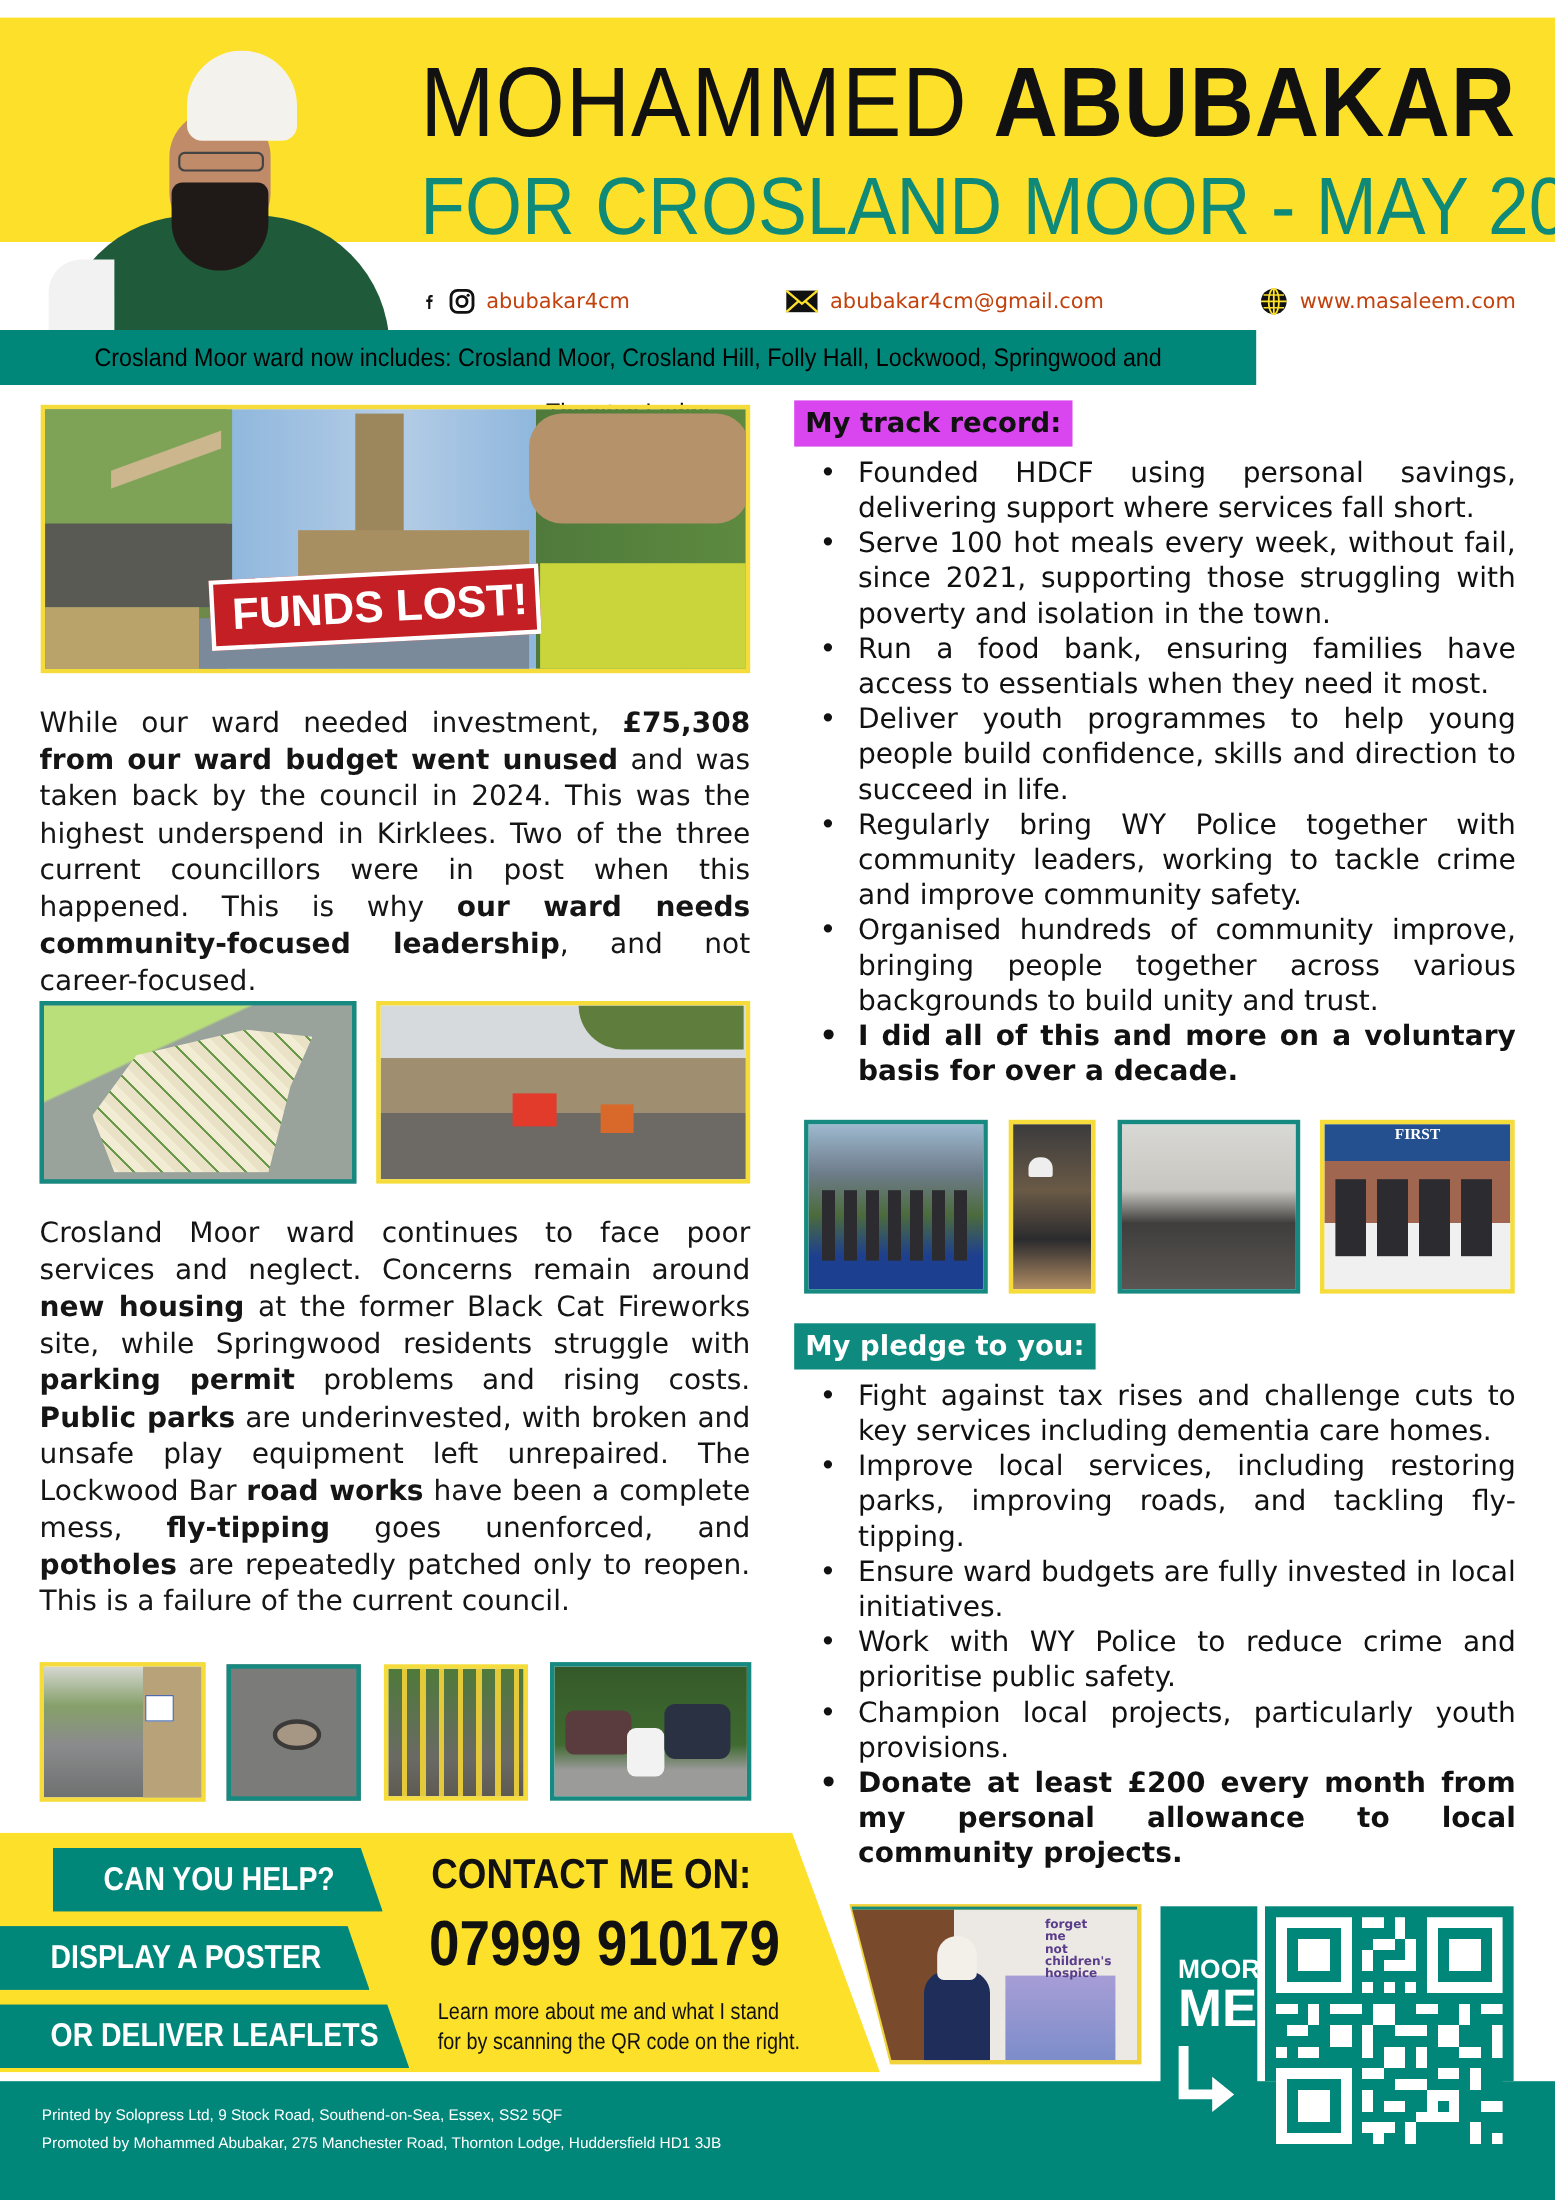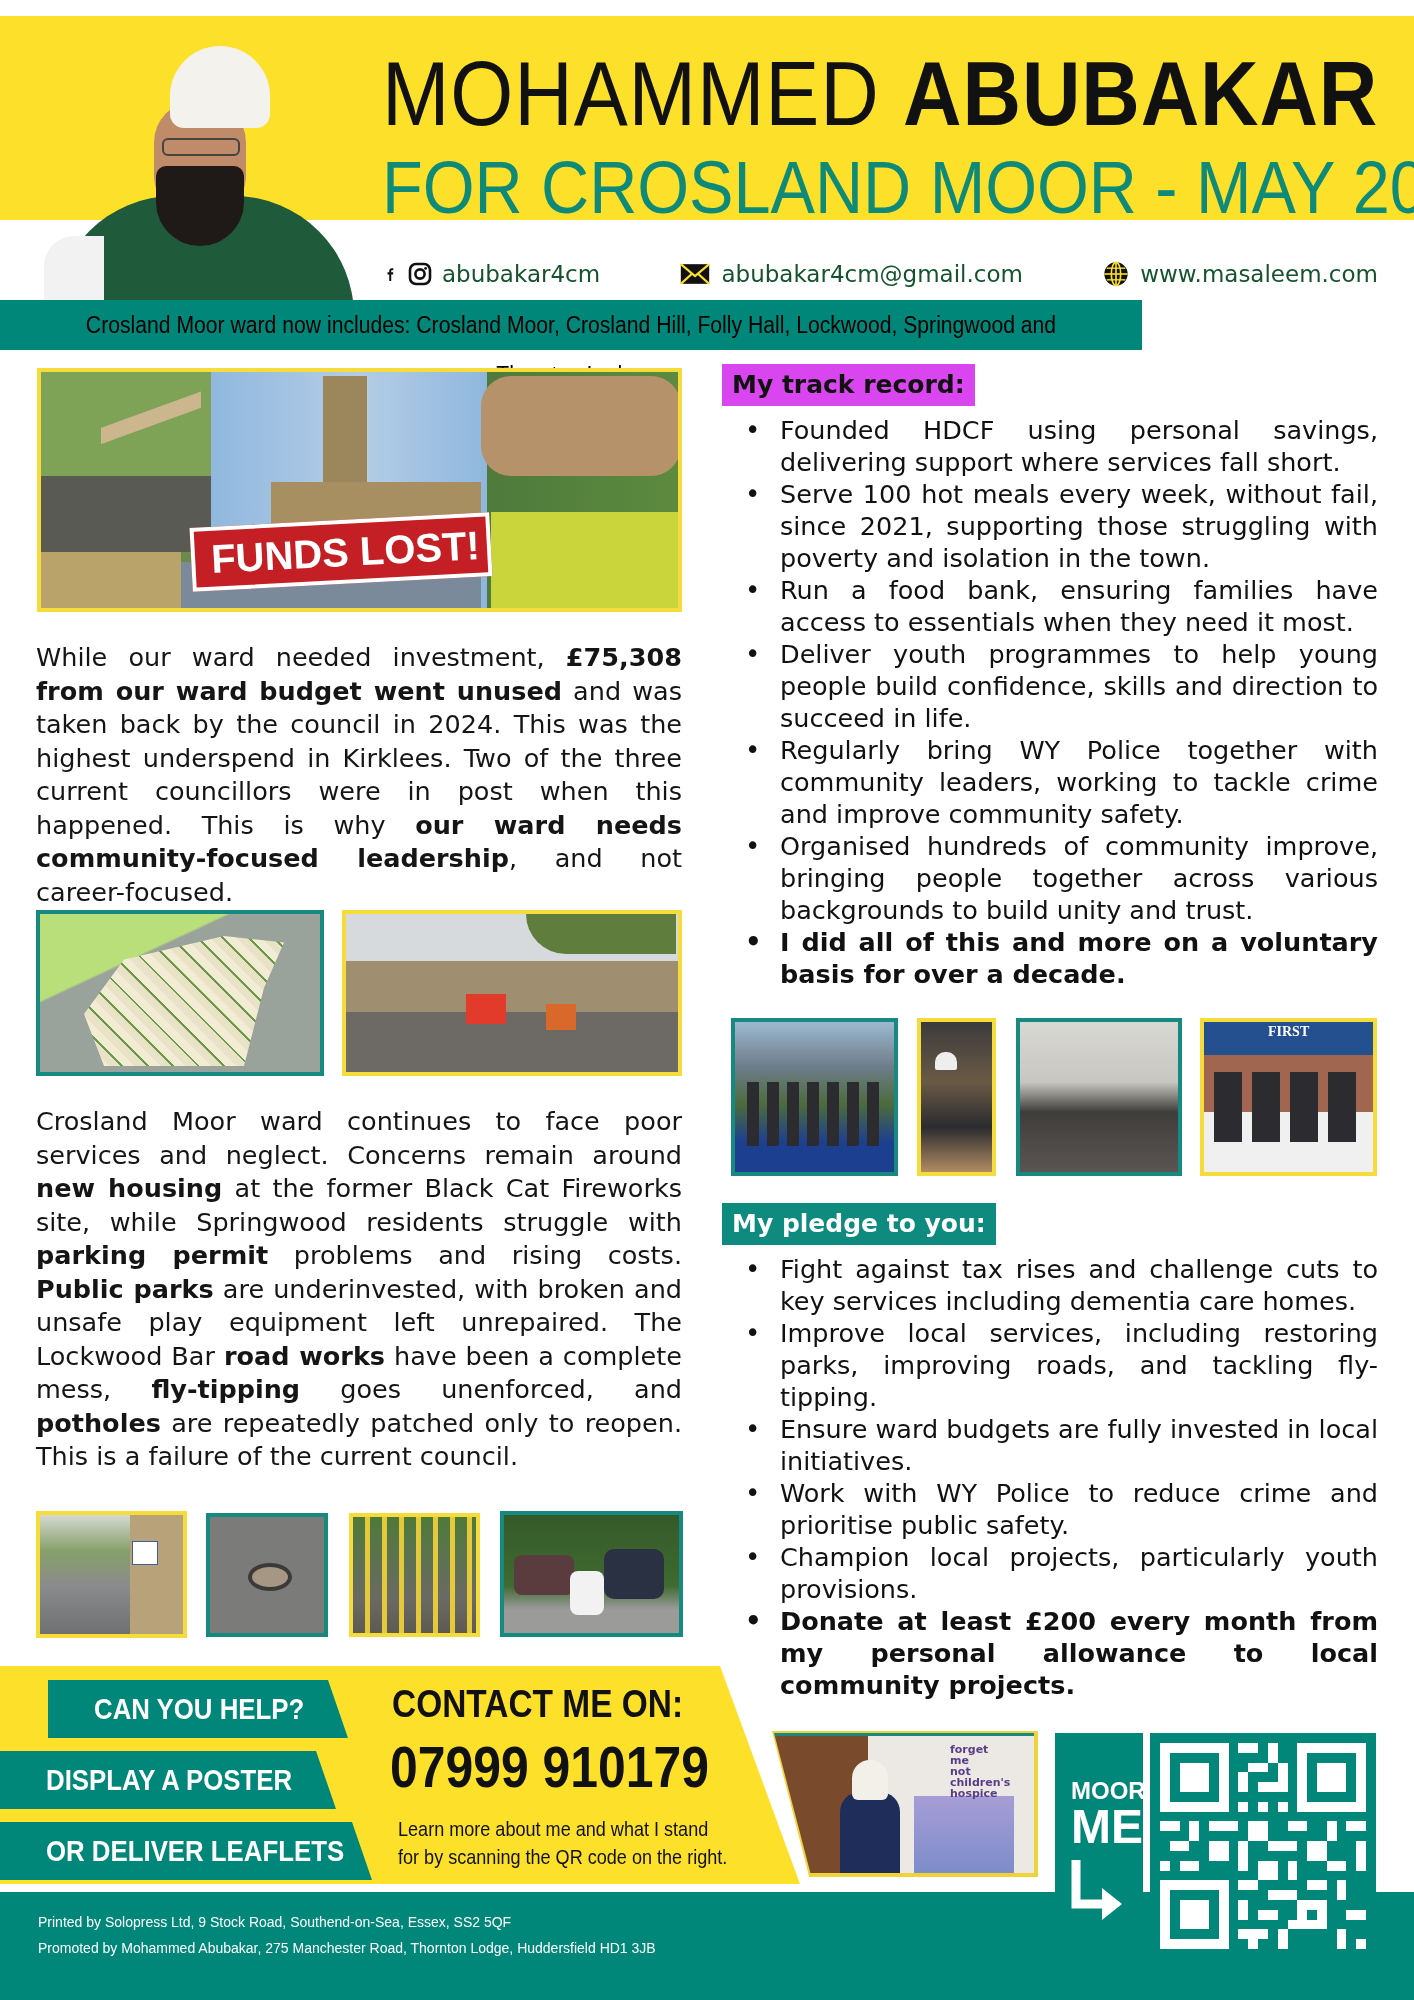--- a/index.html
+++ b/index.html
@@ -13,21 +13,21 @@
   .portrait .shirt { position: absolute; left: 0; top: 190px; width: 60px; height: 80px; background: #f2f2f2; border-radius: 30px 0 0 0; }
   .portrait .face { position: absolute; left: 110px; top: 55px; width: 92px; height: 120px; background: #c08b68; border-radius: 45px 45px 50px 50px; }
   .portrait .beard { position: absolute; left: 112px; top: 120px; width: 88px; height: 80px; background: #1f1a17; border-radius: 10px 10px 44px 44px; }
   .portrait .cap { position: absolute; left: 126px; top: 0; width: 100px; height: 82px; background: #f4f2ec; border-radius: 50px 50px 14px 14px; }
   .portrait .glasses { position: absolute; left: 118px; top: 92px; width: 78px; height: 18px; border: 2px solid #444; border-radius: 6px; }
 
   .title-1 { position: absolute; left: 382px; top: 28px; font-family: "Liberation Sans", sans-serif; font-size: 90px; line-height: 100px; letter-spacing: 1px; color: #111; font-weight: 400; transform: scaleX(0.9); transform-origin: left; white-space: nowrap; }
   .title-1 b { font-weight: 700; }
   .title-2 { position: absolute; left: 382px; top: 132px; font-family: "Liberation Sans", sans-serif; font-size: 74px; line-height: 80px; color: #0f8a79; transform: scaleX(0.9); transform-origin: left; white-space: nowrap; }
 
-  .contacts { position: absolute; left: 384px; top: 240px; width: 994px; height: 36px; display: flex; align-items: center; justify-content: space-between; font-size: 23px; color: #14532d; }
+  .contacts { position: absolute; left: 384px; top: 240px; width: 994px; height: 36px; display: flex; align-items: center; justify-content: space-between; font-size: 19px; color: #c2410c; }
   .contact { display: flex; align-items: center; gap: 10px; white-space: nowrap; }
   .icon-svg { display: inline-block; width: 24px; height: 24px; }
 
   .ward-band { position: absolute; left: 0; top: 300px; width: 1142px; height: 50px; background: #00877a; color: #000000; font-family: "Liberation Sans", sans-serif; font-size: 23px; line-height: 50px; text-align: center; letter-spacing: 0; }
   .ward-band span { display: inline-block; transform: scaleX(0.92); }
 
   
   .img-frame { position: absolute; overflow: hidden; }
   .frame-yellow { border: 4px solid #f6dc3a; }
   .frame-teal { border: 4px solid #168a80; }

